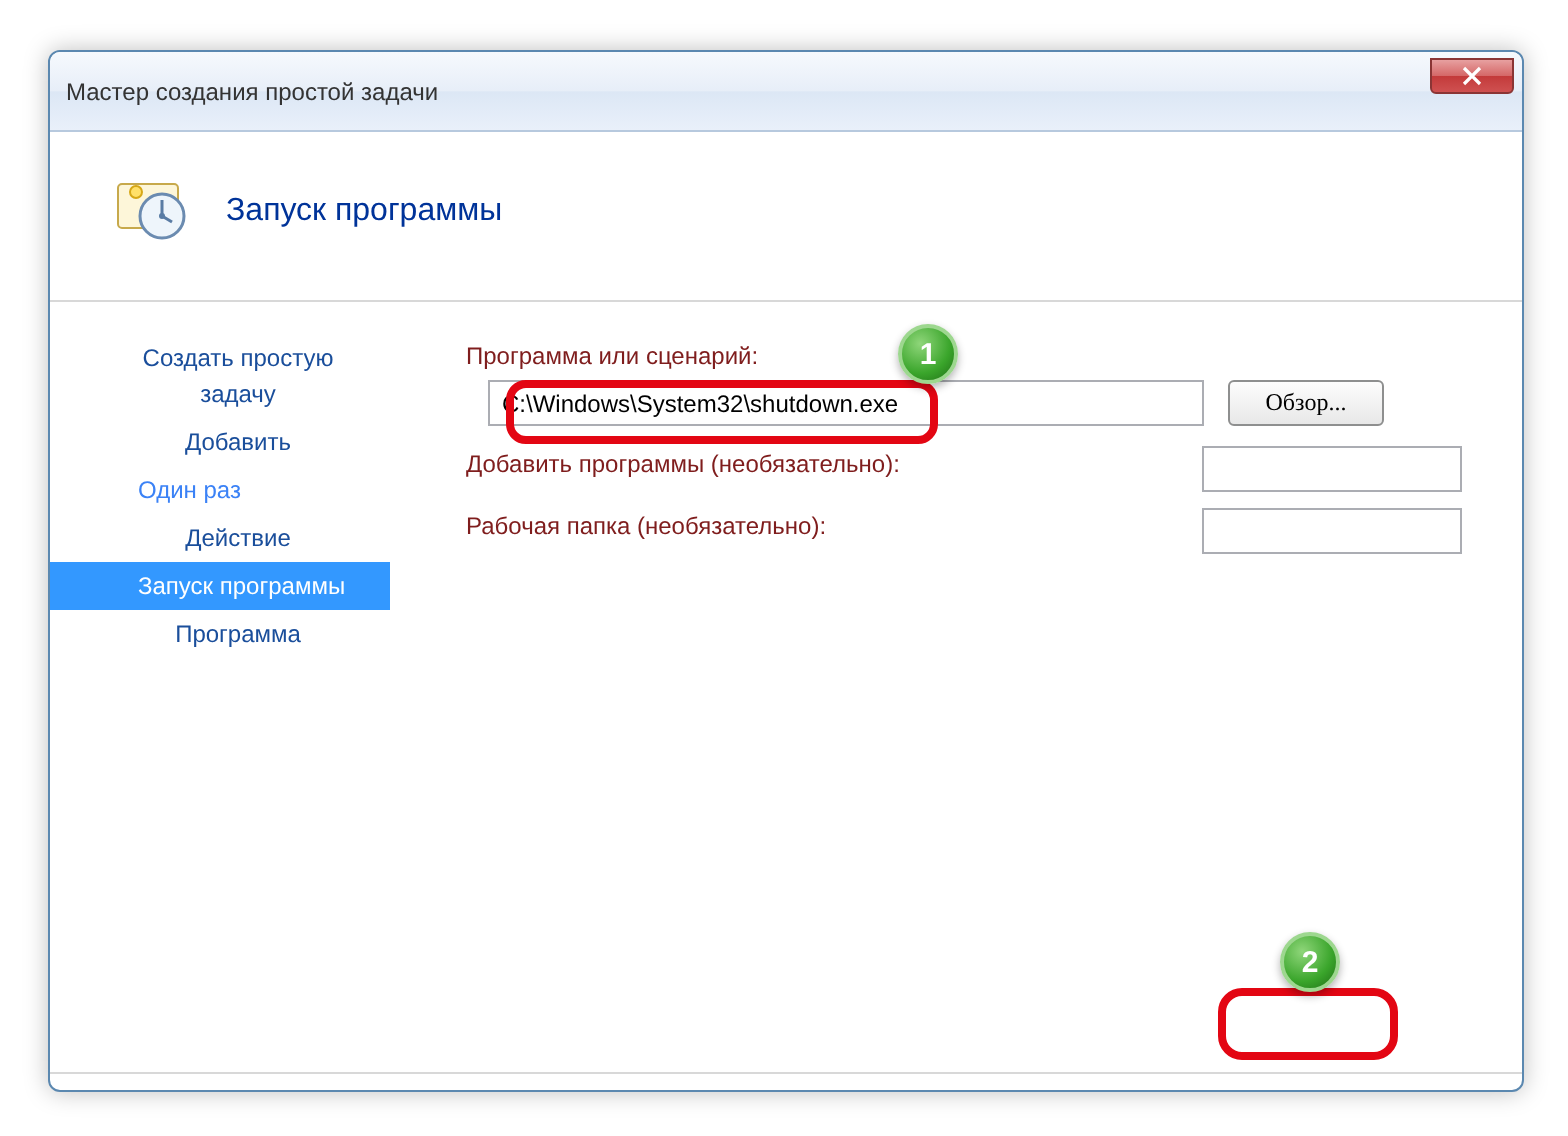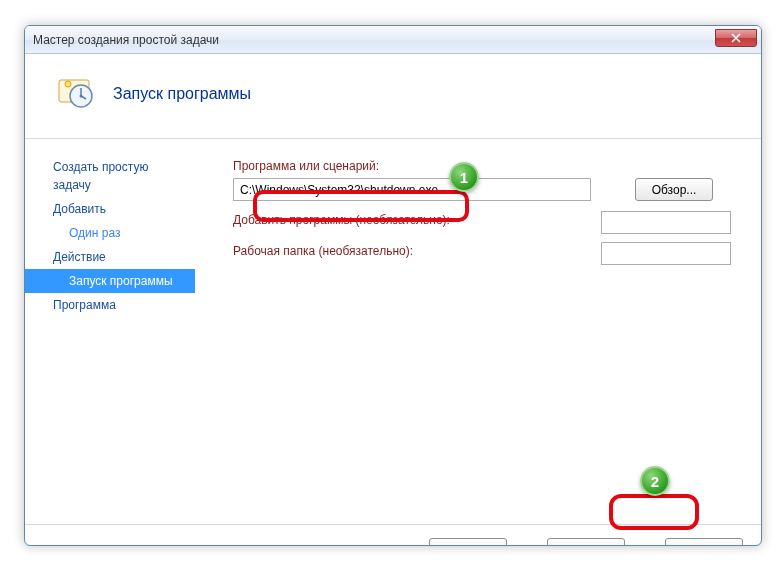--- a/index.html
+++ b/index.html
@@ -17,21 +17,21 @@
   top: 25px;
   width: 738px;
   height: 521px;
   background: #fff;
   border: 1px solid #5b88b0;
   border-radius: 6px;
   box-shadow: 0 0 12px rgba(0,0,0,0.25);
   overflow: hidden;
 }
 .titlebar {
-  height: 28px;
+  height: 40px;
   background: linear-gradient(to bottom, #f6f9fd 0%, #e7eef8 50%, #dce7f5 51%, #e9f0fa 100%);
   border-bottom: 1px solid #b7c9de;
   display: flex;
   align-items: center;
   padding: 1px 8px;
   position: relative;
 }
 .titlebar-text {
   font-size: 12px;
   color: #333;
@@ -80,21 +80,21 @@
 .nav {
   width: 200px;
   padding: 4px 0;
 }
 .nav-item {
   padding: 3px 10px 3px 28px;
   color: #1a4e9b;
   cursor: pointer;
   line-height: 18px;
 }
-.nav-item.top { padding-left: 28px; }
+.nav-item.top { padding-left: 28px; text-align: center; }
 .nav-sub {
   padding: 3px 10px 3px 44px;
   color: #3b82f6;
   cursor: pointer;
   line-height: 18px;
 }
 .nav-item.selected, .nav-sub.selected {
   background: #3398ff;
   color: #fff;
 }
@@ -115,34 +115,34 @@
   align-items: center;
   gap: 12px;
 }
 .text-input {
   height: 23px;
   border: 1px solid #abadb3;
   padding: 2px 6px;
   font-family: inherit;
   font-size: 12px;
   background: #fff;
+  margin-left: 11px;
 }
 .program-input { width: 358px; }
 .narrow-input { width: 130px; }
 .btn {
   height: 23px;
   min-width: 78px;
   padding: 0 14px;
   background: linear-gradient(to bottom, #fdfdfd, #e8e8e8);
   border: 1px solid #8e8f8f;
   border-radius: 3px;
-  font-family: Liberation Sans, sans-serif;
+  font-family: Liberation Serif, serif;
   font-size: 12px;
   cursor: pointer;
-  margin-left: 32px;
 }
 .arg-row {
   display: flex;
   align-items: center;
   justify-content: space-between;
   width: 498px;
   margin-bottom: 8px;
 }
 .footer {
   border-top: 1px solid #d8d8d8;

